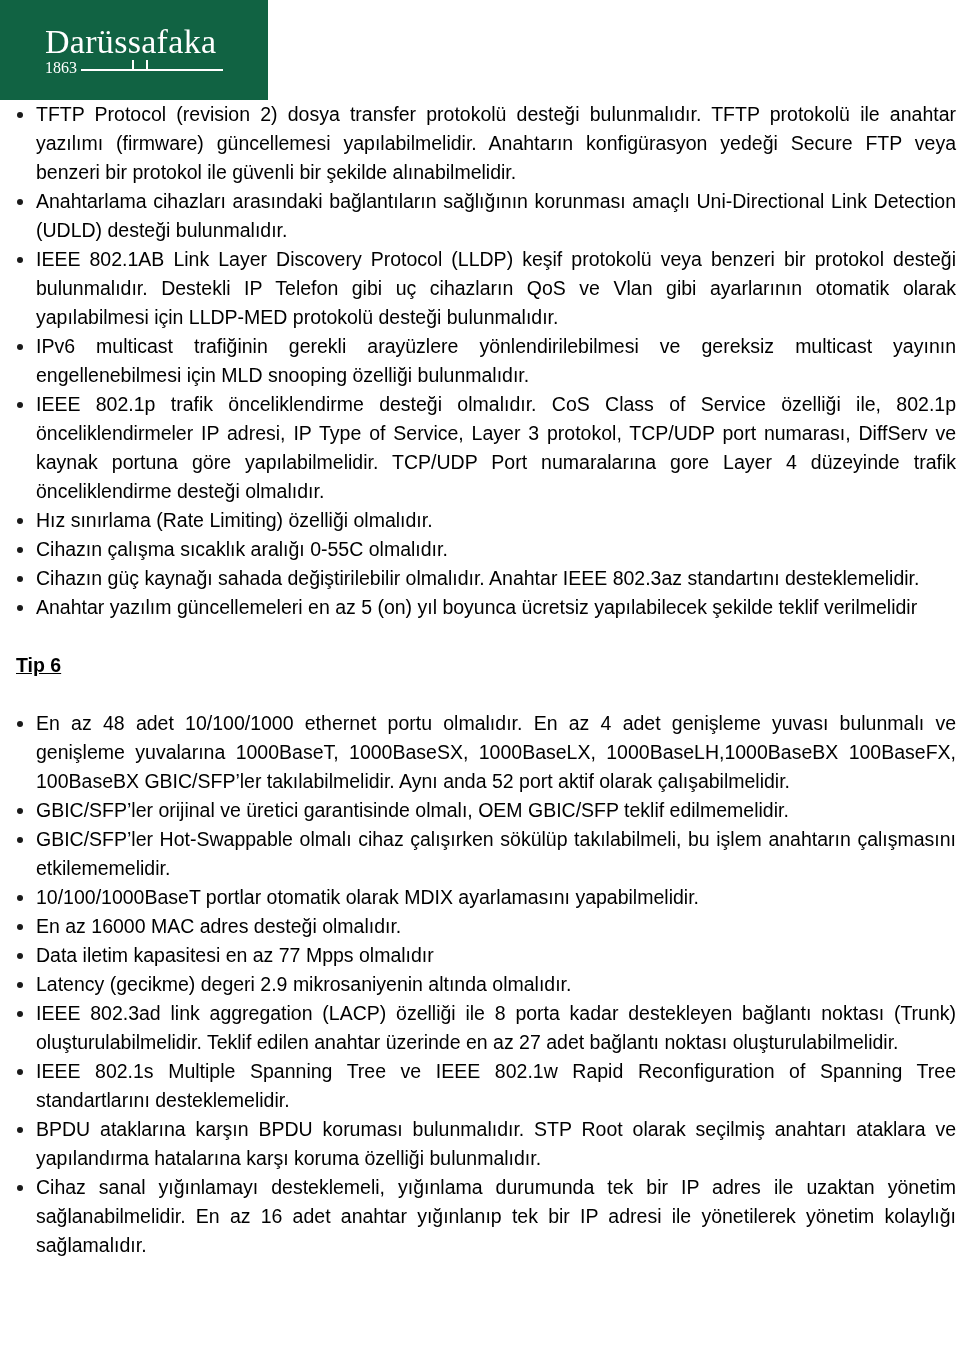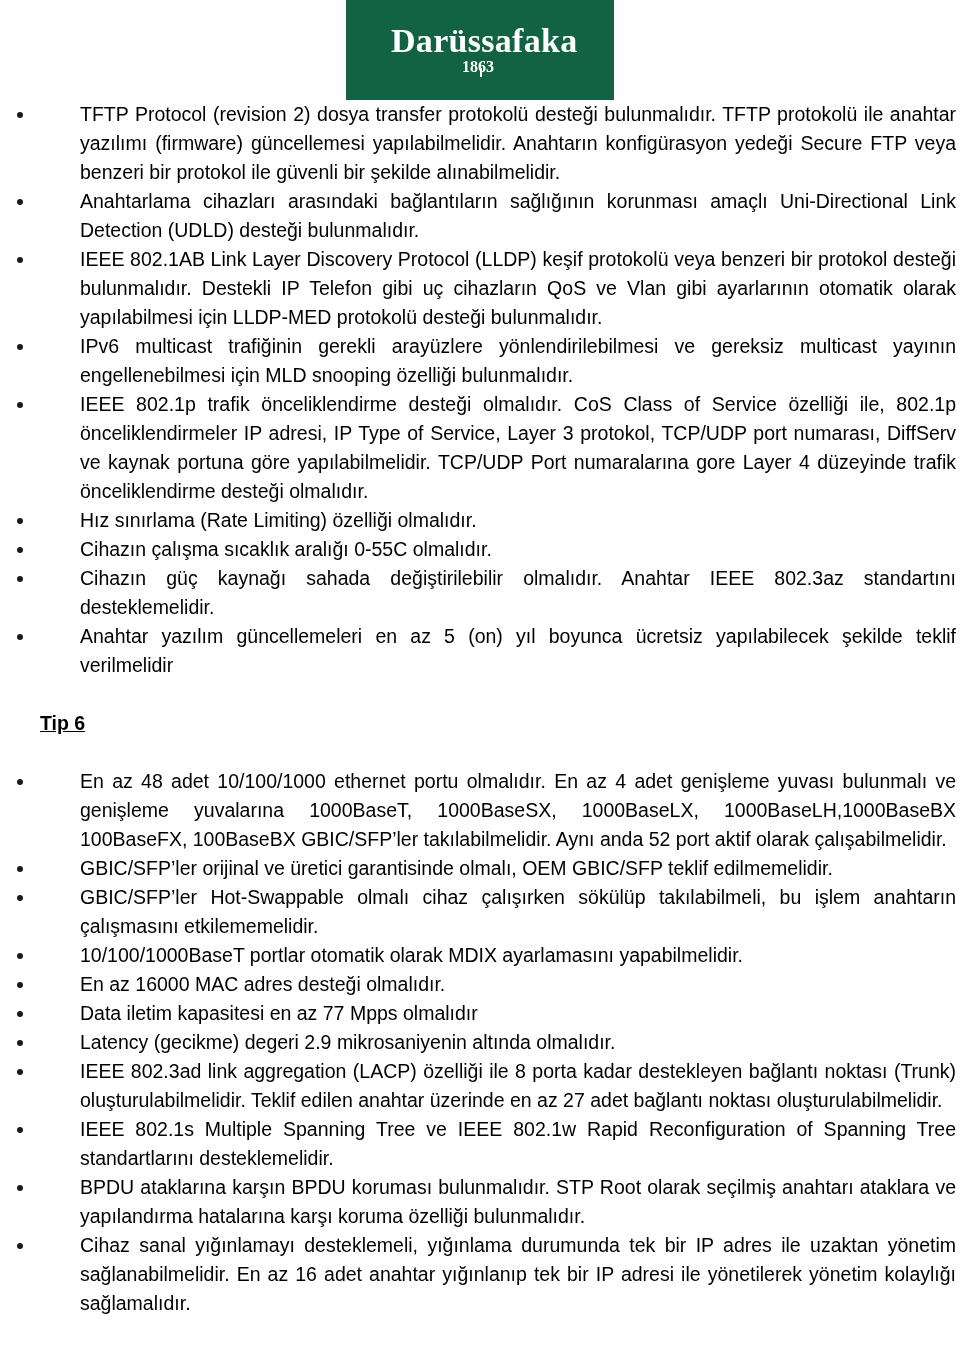--- a/index.html
+++ b/index.html
@@ -20,22 +20,21 @@
     width: 960px;
     height: 1365px;
     background: #ffffff;
   }
 
   
   .header {
     height: 100px;
     display: flex;
     align-items: flex-start;
-    justify-content: center;
-    font-weight: bold;
+    justify-content: flex-start;
   }
   .logo-block {
     width: 268px;
     height: 100px;
     background: #116343;
     position: relative;
     display: flex;
     flex-direction: column;
     align-items: center;
     justify-content: center;
@@ -51,21 +50,20 @@
     color: #ffffff;
     letter-spacing: 0.3px;
     white-space: nowrap;
     text-align: left;
   }
   .logo-foot {
     position: relative;
     display: flex;
     align-items: center;
     margin-top: 1px;
-    flex-direction: column;
   }
   .logo-year {
     font-family: "Liberation Serif", serif;
     font-size: 16px;
     color: #ffffff;
     line-height: 1;
     padding-right: 4px;
     white-space: nowrap;
   }
   .logo-rule {
@@ -112,29 +110,28 @@
     position: absolute;
     left: 17px;
     top: 12px;
     width: 6px;
     height: 6px;
     border-radius: 50%;
     background: #1a1a1a;
   }
   li.bullet > span {
     display: block;
-    margin-left: 44px;
   }
 
   .section-head {
     font-size: 19.5px;
     line-height: 29px;
     font-weight: bold;
     text-decoration: underline;
-    padding-left: 40px;
+    padding-left: 16px;
     margin: 0;
   }
   .spacer-sm { height: 29px; }
 </style>
 </head>
 <body>
 
 <div class="page">
 
   <div class="header">

